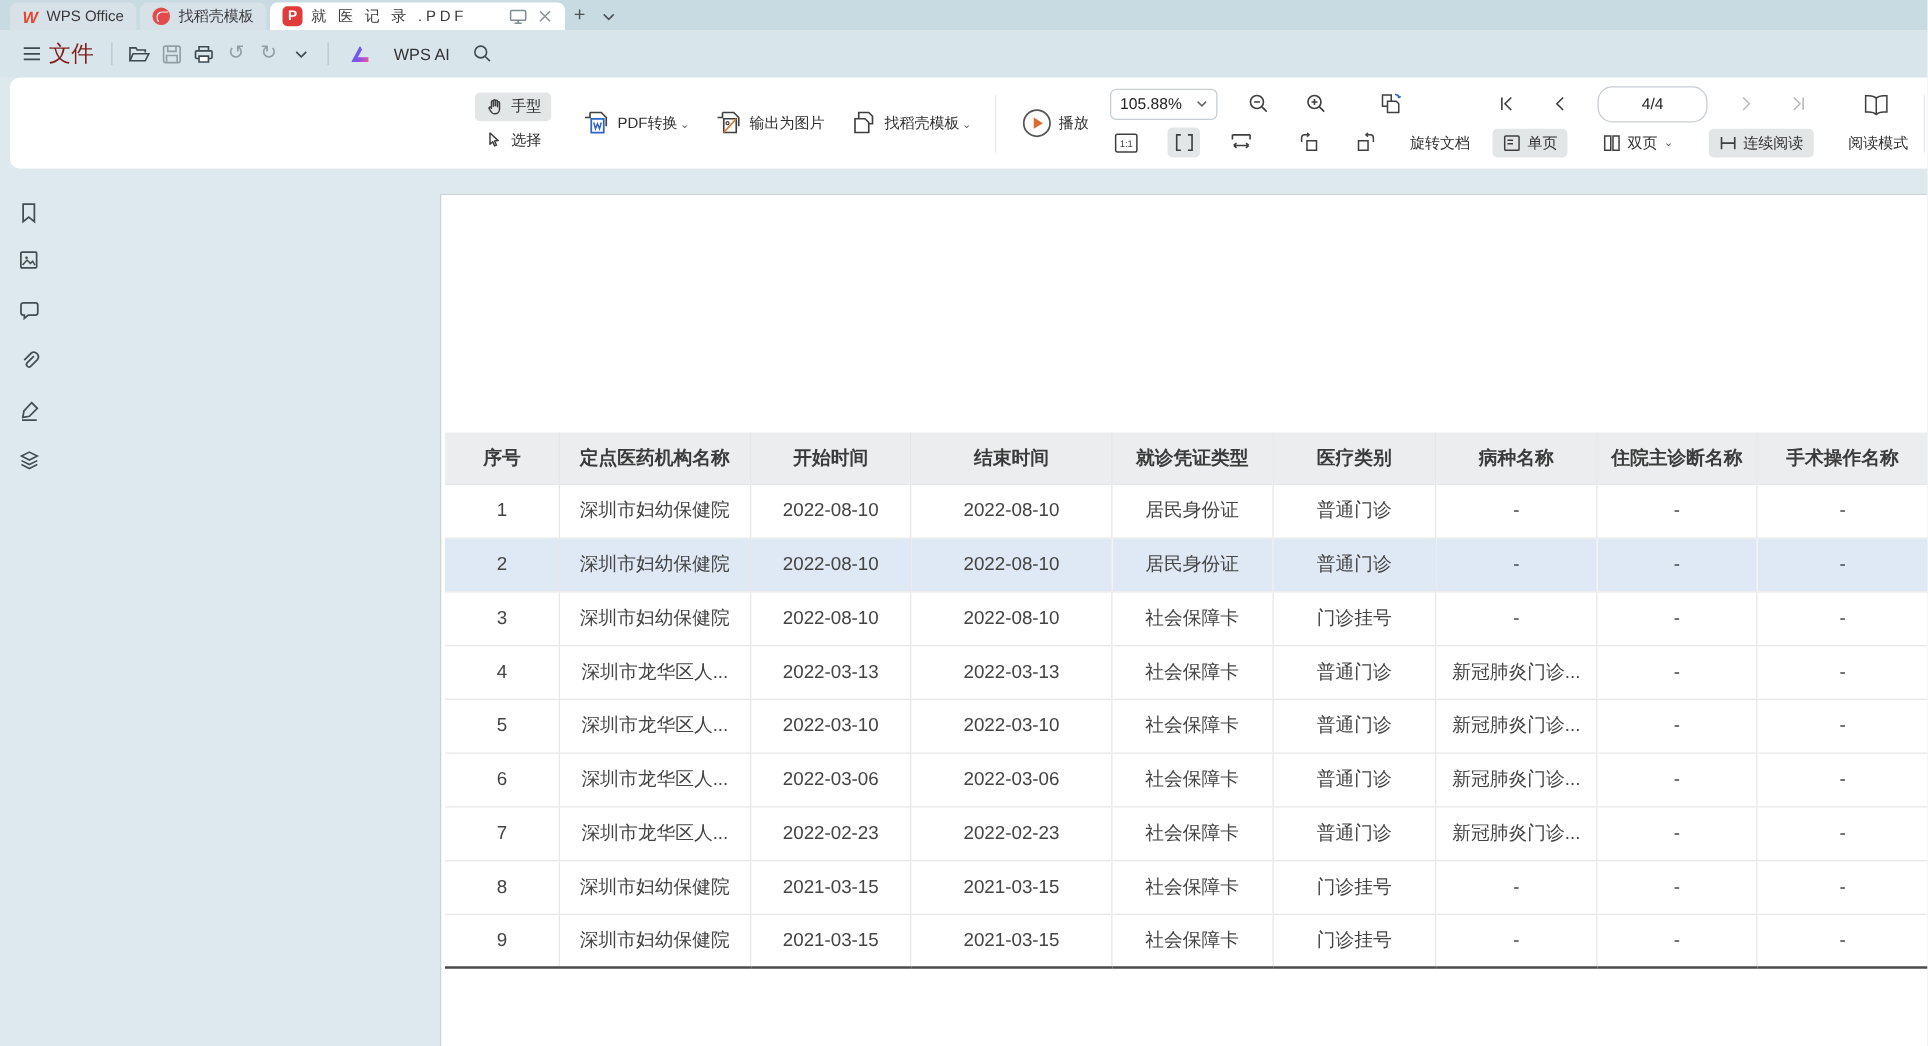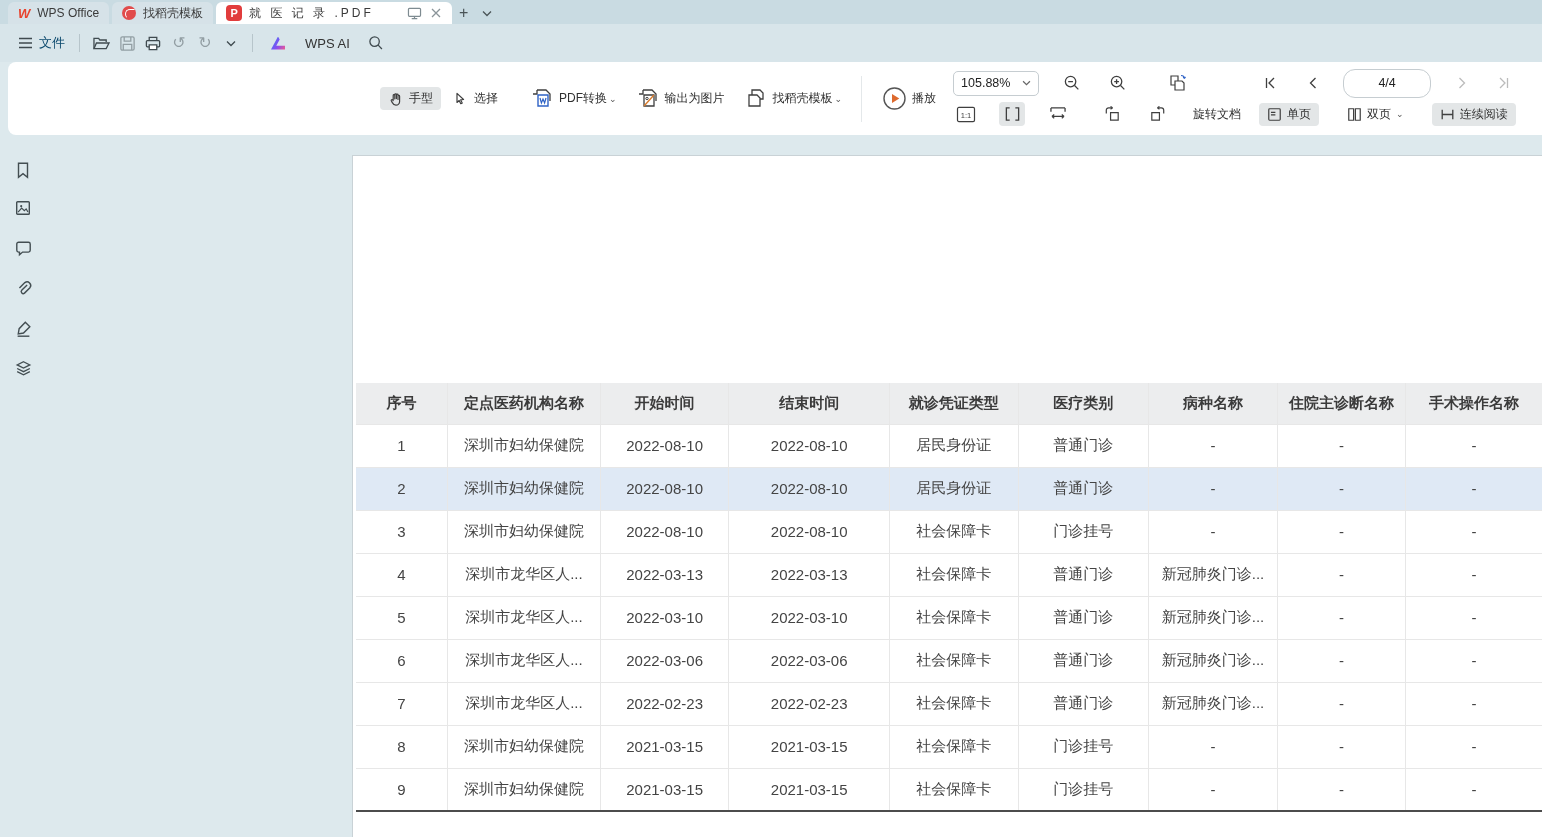--- a/index.html
+++ b/index.html
@@ -17,58 +17,58 @@
   .tab-extra { display:flex; align-items:center; gap:8px; color:#8a9499; }
   .newtab-btn, .tablist-btn { display:flex; align-items:center; justify-content:center; height:22px; padding:0 7px; font-size:16px; color:#4a5457; }
   .tablist-btn { font-size:10px; }
   .pdf-badge { width:16px; height:16px; border-radius:4px; background:var(--pdf-badge,#e13c3c); color:#fff; font-weight:bold; font-size:11px; display:flex; align-items:center; justify-content:center; }
   .docer-badge { width:14px; height:14px; border-radius:50%; background:#e14b4b; position:relative; }
   .docer-badge::after{ content:""; position:absolute; left:3px; top:3px; width:8px; height:8px; border-radius:50% 0 50% 50%; border:1.5px solid #fff; border-right-color:transparent; border-bottom-color:transparent;}
   .wps-logo { font-style:italic; font-weight:bold; color:#e8442f; font-size:13px; }
 
   
   .menubar { height:38px; background:var(--chrome-bg,#d8e5ea); display:flex; align-items:center; padding:0 10px 0 12px; }
-  .file-btn { display:flex; align-items:center; gap:6px; font-size:13px; color:#0c4a6e; padding:4px 6px; }
+  .file-btn { display:flex; align-items:center; gap:6px; font-size:18px; color:#7f1d1d; padding:4px 6px; }
   .mb-divider { width:1px; height:18px; background:#b7c5cb; margin:0 8px; }
   .qa-btn { width:26px; height:26px; display:flex; align-items:center; justify-content:center; border-radius:4px; }
   .qa-btn.disabled { opacity:.45; }
   .glyph { font-size:16px; line-height:1; color:#3f4a4f; }
   .ribbon-tabs { display:flex; align-items:center; margin-left:auto; }
   .rtab { font-size:13px; padding:6px 15px; color:#333; position:relative; cursor:default; }
   .rtab.active { color:var(--accent-red,#c7332d); font-weight:bold; }
   .rtab.active::after { content:""; position:absolute; left:14px; right:14px; bottom:-2px; height:2px; background:var(--accent-red,#c7332d); }
   .wps-ai { display:flex; align-items:center; gap:20px; font-size:13px; color:#333; padding:0 10px; }
   .ai-logo { width:14px; height:13px; background:linear-gradient(120deg,#2d7ef7,#8a4df0 55%,#f05a8e); clip-path:polygon(0% 100%,50% 0%,62% 24%,38% 72%,100% 72%,100% 100%); }
   .menubar-search { padding:0 8px; margin-right:242px; }
 
   
   .toolbar { margin-left:8px; width:1534px; height:73px; background:var(--panel-bg,#fff); border-radius:8px 0 0 8px; display:flex; align-items:center; padding-left:372px; position:relative; }
   .v-divider { width:1px; height:46px; background:#e4e8ea; margin:0 10px; flex:none; }
-  .stack2 { display:flex; flex-direction:row; gap:4px; margin-right:14px; flex:none; }
+  .stack2 { display:flex; flex-direction:column; gap:4px; margin-right:14px; flex:none; }
   .pill-btn { display:flex; align-items:center; gap:5px; font-size:12px; color:#2f2f2f; padding:3px 8px; border-radius:4px; white-space:nowrap; }
   .pill-btn.selected { background:var(--selected-btn-bg,#e3e6e7); }
   .big-btn { display:flex; align-items:center; gap:4px; font-size:12px; color:#2f2f2f; padding:2px 9px; white-space:nowrap; flex:none; }
   .big-btn .lbl { display:flex; align-items:center; gap:2px; }
   .two-row { display:flex; flex-direction:column; gap:5px; flex:none; }
   .t-row { display:flex; align-items:center; gap:20px; height:26px; }
   .zoom-box { width:86px; height:25px; border:1px solid #c6cdd1; border-radius:5px; display:flex; align-items:center; justify-content:space-between; padding:0 7px; font-size:12.5px; color:#222; background:#fff; }
   .tool-sq { width:26px; height:24px; display:flex; align-items:center; justify-content:center; border-radius:4px; flex:none; }
   .tool-sq.selected { background:var(--selected-btn-bg,#e3e6e7); }
   .page-box { width:88px; height:29px; border:1px solid #c6cdd1; border-radius:12px; display:flex; align-items:center; justify-content:center; font-size:12.5px; color:#222; background:#fff; }
   .chev-btn { width:22px; height:22px; display:flex; align-items:center; justify-content:center; }
   .chev-btn.disabled { opacity:.35; }
   .inline-lbl { font-size:12px; color:#2f2f2f; white-space:nowrap; padding:0 2px; }
   .caret { font-size:9px; color:#555; }
 
   
   .content { position:relative; height:702px; background:var(--content-bg,#dde9ed); }
   .side-rail { position:absolute; left:0; top:0; width:44px; height:100%; }
   .rail-btn { position:absolute; left:12px; width:22px; height:22px; display:flex; align-items:center; justify-content:center; }
   .page { position:absolute; left:352px; top:20px; right:0; bottom:0; background:#fff; border-left:1px solid #c9d2d6; border-top:1px solid #c9d2d6; }
-  .pdf-table { position:absolute; left:3px; top:190px; border-collapse:collapse; table-layout:fixed; filter:blur(0.4px);margin-top:37px; }
+  .pdf-table { position:absolute; left:3px; top:190px; border-collapse:collapse; table-layout:fixed; filter:blur(0.4px); }
   .pdf-table th { height:41px; background:var(--table-header-bg,#ecedee); font-size:15px; font-weight:bold; color:#3b3b3b; border-right:1px solid var(--table-border,#e7e7e7); }
   .pdf-table td { height:43px; font-size:15px; color:#444; text-align:center; border-right:1px solid var(--table-border,#e7e7e7); border-top:1px solid var(--table-border,#e7e7e7); background:#fff; overflow:hidden; white-space:nowrap; }
   .pdf-table tr.hl td { background:var(--row-highlight,#dfe9f5); }
   .pdf-table tr:last-child td { border-bottom:2px solid #4c4c4c; }
   .pdf-table th:last-child, .pdf-table td:last-child { border-right:none; }
 </style>
 </head>
 <body>
 
 <div class="tabbar">

